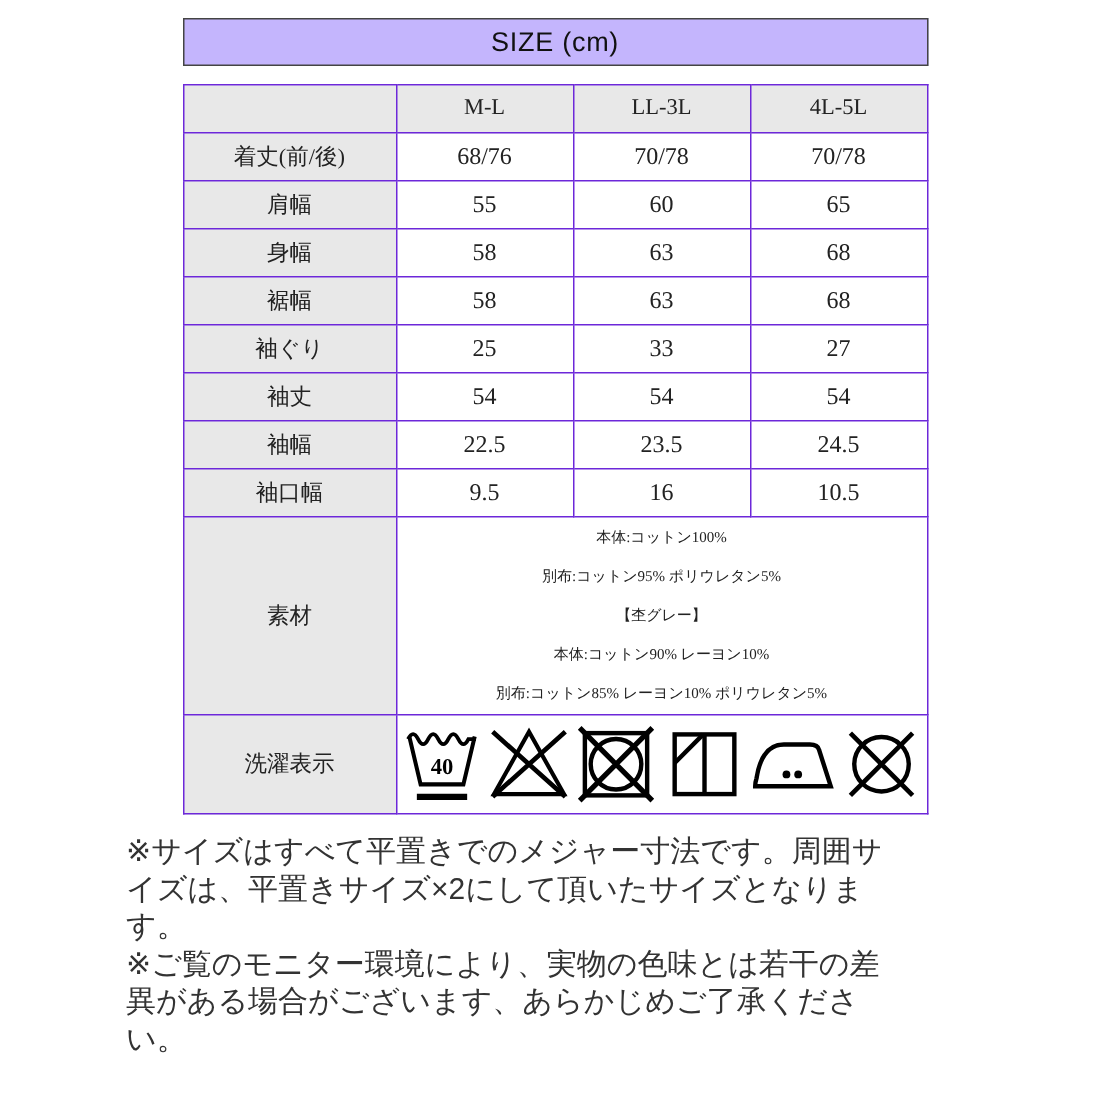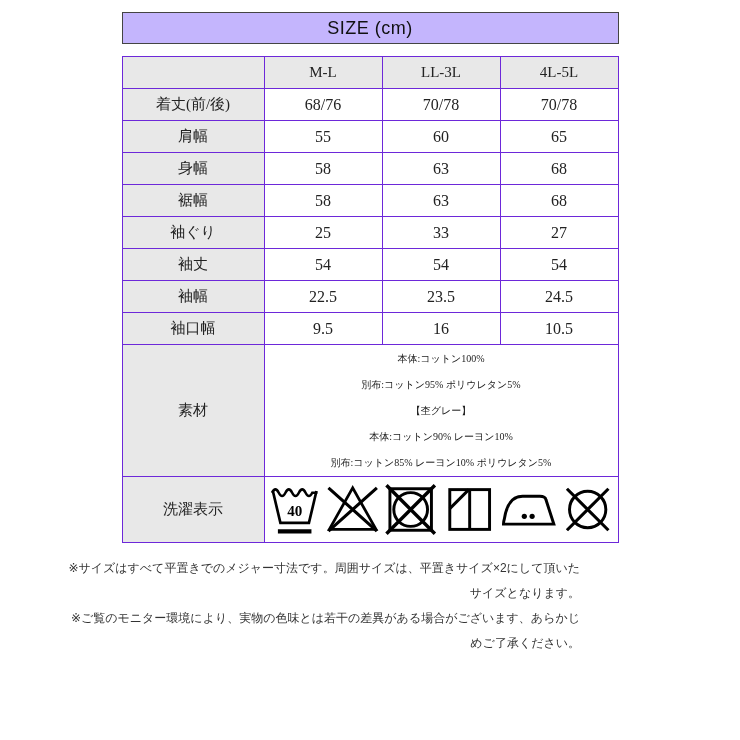--- a/index.html
+++ b/index.html
@@ -28,23 +28,23 @@
   table.size th{background:#e8e8e8;font-size:15px;}
   tr.row-h{height:32px;}
   tr.row-material{height:132px;}
   tr.row-origin{height:31px;}
   tr.row-care{height:66px;}
   .mat-line{line-height:26px;font-size:10px;}
   .care-cell{padding:4px 0;}
   .care-wrap{display:flex;justify-content:center;align-items:flex-start;gap:3px;}
   .care-wrap svg{display:block;}
   .notes{
-    width:520px;margin:13px 0 0 60px;
-    font-size:12px;line-height:25px;color:#333333;
-    text-align:right;
+    width:520px;margin:13px 0 0 84px;
+    font-size:20px;line-height:25px;color:#333333;
+    text-align:left;
   }
   .notes p{margin:0;}
 </style>
 </head>
 <body>
 
 <div class="sheet">
 
   <div class="title-box">
     <span>SIZE (cm)</span>

